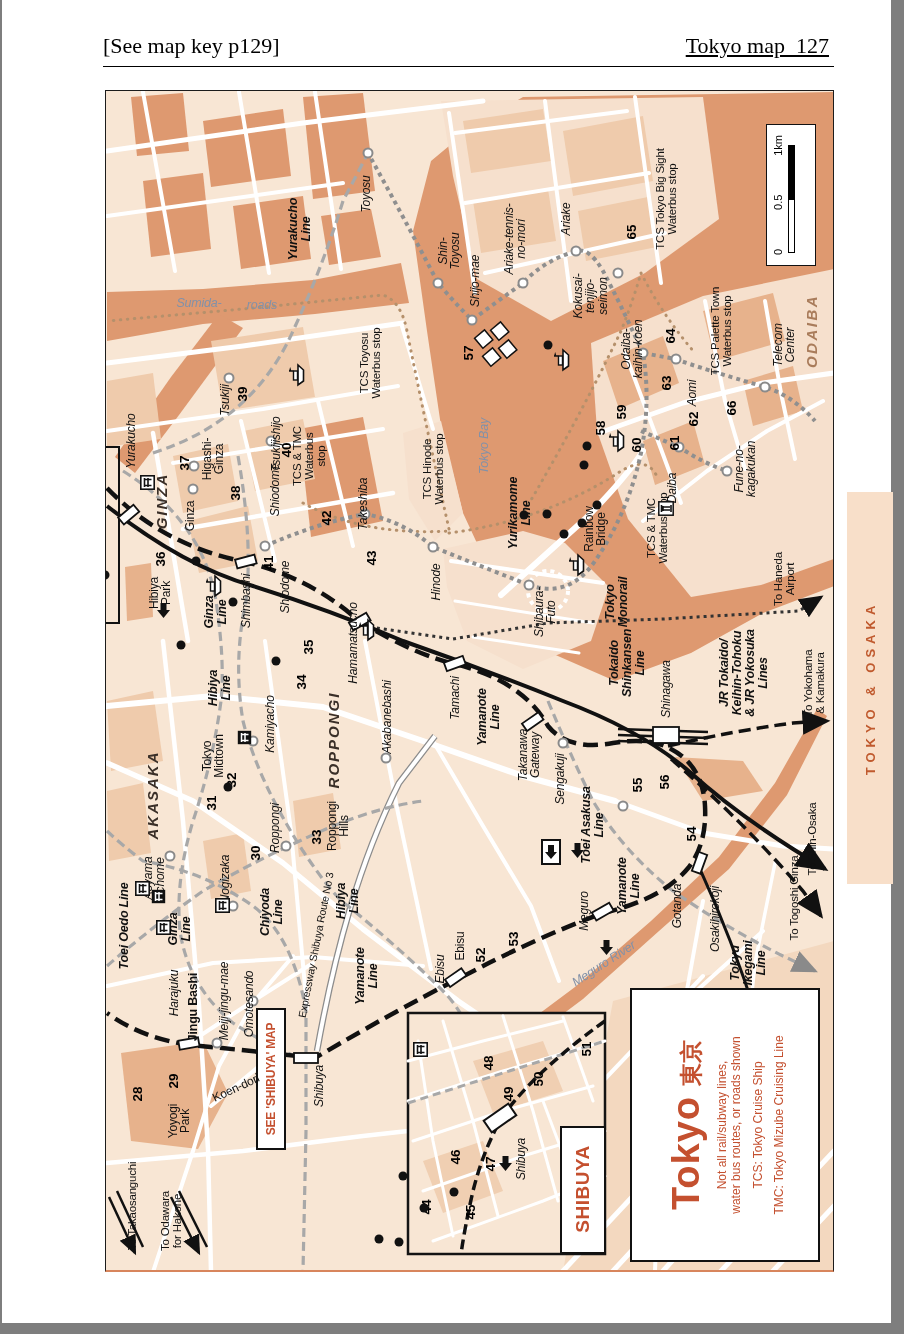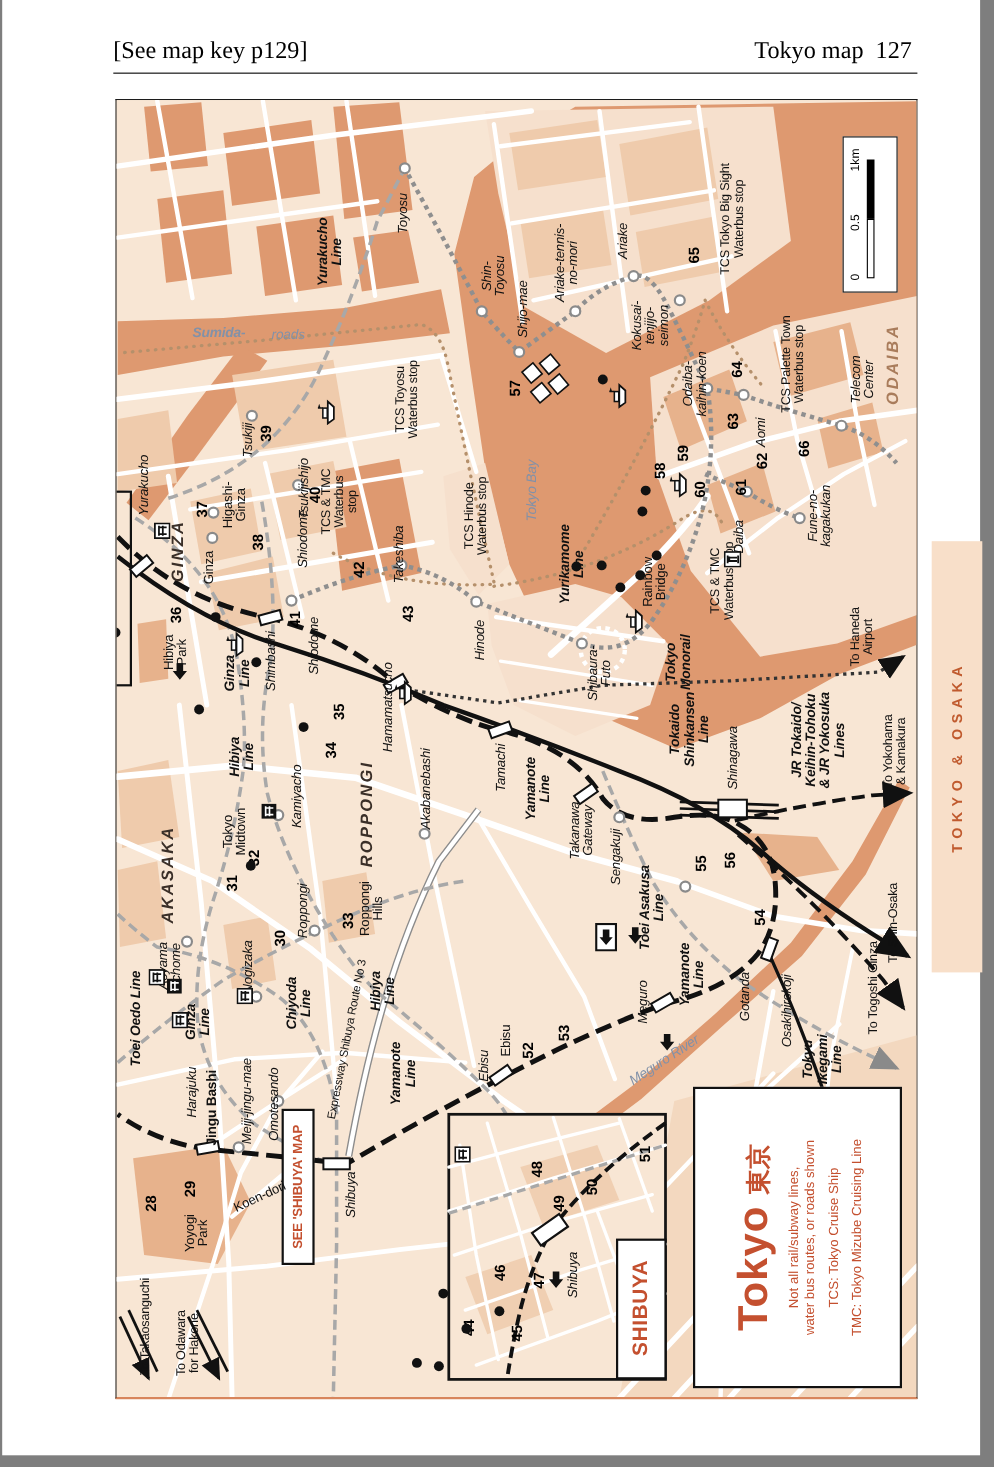--- a/index.html
+++ b/index.html
@@ -1,21 +1,21 @@
 <!DOCTYPE html>
 <html><head>
 <meta charset="utf-8">
 <style>
   html,body{margin:0;padding:0;}
   body{width:904px;height:1334px;background:#7E7E7E;position:relative;overflow:hidden;
        font-family:"Liberation Sans",sans-serif;}
   .page{position:absolute;left:2px;top:0;width:889px;height:1323px;background:#ffffff;}
   .hdr{position:absolute;top:33px;font-family:"Liberation Serif",serif;font-size:22px;color:#000;}
   .hdr-left{left:101px;}
-  .hdr-right{right:62px;}
+  .hdr-right{right:62px;text-decoration:underline;}
   .hdr-rule{position:absolute;left:101px;top:66px;width:731px;height:0;border-top:1.5px solid #000;}
   .map-frame{position:absolute;left:103px;top:90px;width:729px;height:1182px;
      border:1.5px solid #1c1c1c;border-bottom:2px solid #D8855C;box-sizing:border-box;
      background:#F8E6D4;overflow:hidden;}
   .map-frame svg{position:absolute;left:-103px;top:-90px;}
   .lyr{position:absolute;left:-103px;top:-90px;width:904px;height:1334px;pointer-events:none;}
   .mlabel{position:absolute;white-space:pre-line;text-align:center;line-height:1.04;color:#111;
      transform-origin:center;letter-spacing:-0.2px;}
   .stn{font-style:italic;font-size:12px;}
   .pl{font-size:12px;}
@@ -315,21 +315,21 @@
         <div class="mlabel stn" style="left: 629px; top: 348px; transform: translate(-50%, -50%) rotate(-90deg);">Odaiba-
 kaihin-koen</div>
         <div class="mlabel stn" style="left: 689px; top: 392px; transform: translate(-50%, -50%) rotate(-90deg);">Aomi</div>
         <div class="mlabel stn" style="left: 781px; top: 344px; transform: translate(-50%, -50%) rotate(-90deg);">Telecom
 Center</div>
         <div class="mlabel stn" style="left: 742px; top: 468px; transform: translate(-50%, -50%) rotate(-90deg);">Fune-no-
 kagakukan</div>
         <div class="mlabel stn" style="left: 669px; top: 487px; transform: translate(-50%, -50%) rotate(-90deg);">Daiba</div>
         <div class="mlabel bigbr" style="left: 809px; top: 330px; transform: translate(-50%, -50%) rotate(-90deg);">ODAIBA</div>
         <div class="mlabel water" style="left: 481px; top: 445px; transform: translate(-50%, -50%) rotate(-90deg);">Tokyo Bay</div>
-        <div class="mlabel water" style="left: 196px; top: 302px; transform: translate(-50%, -50%) rotate(0deg); font-weight: bold;">Sumida-</div>
+        <div class="mlabel water" style="left: 196px; top: 302px; transform: translate(-50%, -50%) rotate(0deg);">Sumida-</div>
         <div class="mlabel water" style="left: 259px; top: 304px; transform: translate(-50%, -50%) rotate(0deg);">roads</div>
         <div class="mlabel water" style="left: 601px; top: 963px; transform: translate(-50%, -50%) rotate(-33deg);">Meguro River</div>
         <div class="mlabel line" style="left: 297px; top: 228px; transform: translate(-50%, -50%) rotate(-90deg);">Yurakucho
 Line</div>
         <div class="mlabel line" style="left: 517px; top: 512px; transform: translate(-50%, -50%) rotate(-90deg);">Yurikamome
 Line</div>
         <div class="mlabel line" style="left: 614px; top: 601px; transform: translate(-50%, -50%) rotate(-90deg);">Tokyo
 Monorail</div>
         <div class="mlabel pl" style="left: 592px; top: 528px; transform: translate(-50%, -50%) rotate(-90deg);">Rainbow
 Bridge</div>

